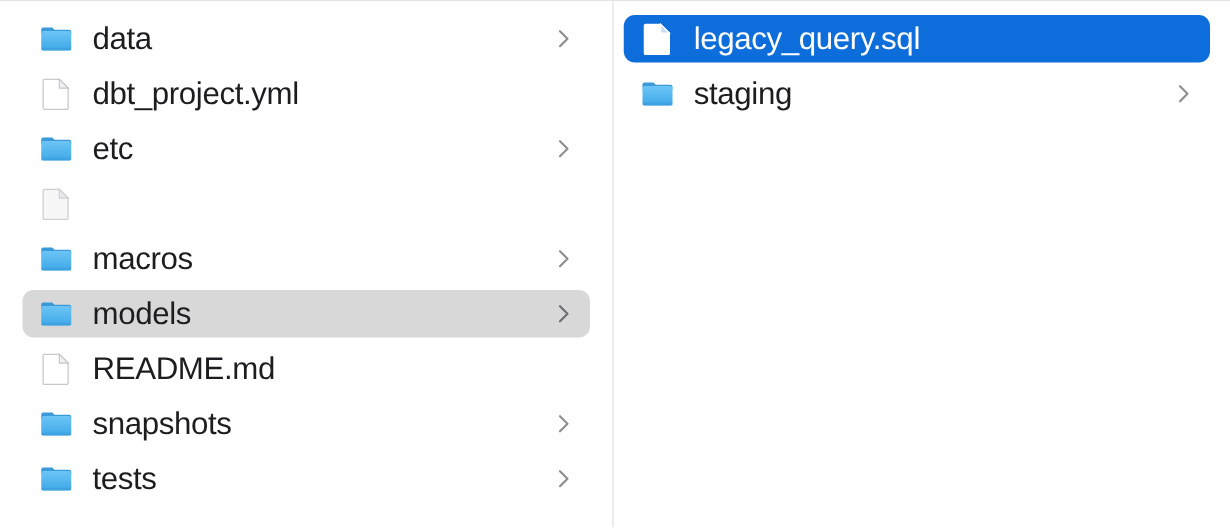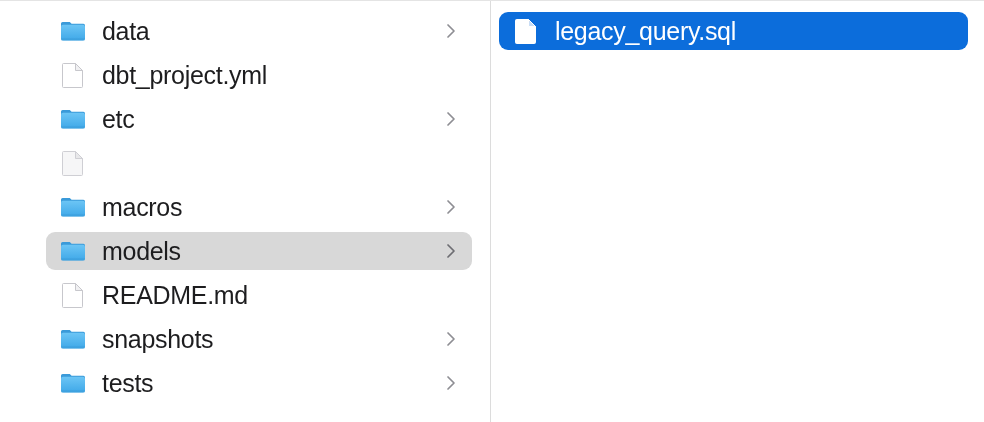--- a/index.html
+++ b/index.html
@@ -30,21 +30,20 @@
     height: 100%;
     box-sizing: border-box;
     padding-top: 11px;
     background: #ffffff;
     overflow: hidden;
   }
 
   .column-left {
     width: 491px;
     border-right: 1px solid #dcdcdc;
-    padding-left: 28px;
   }
 
   .column-right {
     width: 493px;
   }
 
   .row {
     position: relative;
     display: flex;
     align-items: center;
@@ -303,16 +302,37 @@
       </span>
       <span class="label">legacy_query.sql</span>
       <span class="chevron hidden">
         <svg viewBox="0 0 14 22">
             <path d="M4 5 L10 11 L4 17" fill="none" stroke="#ffffff" stroke-width="1.7" stroke-linecap="round" stroke-linejoin="round"></path>
           </svg>
       </span>
     </div>
 
 
+    <div class="row">
+      <span class="icon icon-folder">
+        <svg viewBox="0 0 26 28" xmlns="http://www.w3.org/2000/svg">
+          <defs>
+              <linearGradient id="fg7" x1="0" y1="0" x2="0" y2="1">
+            <stop offset="0" stop-color="#6cc5f5"></stop>
+                <stop offset="1" stop-color="#3fa8e8"></stop>
+          </linearGradient>
+            </defs>
+          <path d="M1 6.5 a1.6 1.6 0 0 1 1.6-1.6 h7.2 l1.8 1.8 h11.8 a1.6 1.6 0 0 1 1.6 1.6 v2 H1 Z" fill="#3a9ad9"></path>
+          <rect x="1" y="7.8" width="24" height="15.6" rx="2" fill="url(#fg7)"></rect>
+          <rect x="1" y="21.2" width="24" height="2.2" rx="1" fill="#3a9ad9" opacity="0.55"></rect>
+        </svg>
+      </span>
+      <span class="label">staging</span>
+      <span class="chevron">
+        <svg viewBox="0 0 14 22">
+            <path d="M4 5 L10 11 L4 17" fill="none" stroke="#8e8e93" stroke-width="1.7" stroke-linecap="round" stroke-linejoin="round"></path>
+          </svg>
+      </span>
+    </div>
 
   </div>
 
 </div>
 
 </body></html>

